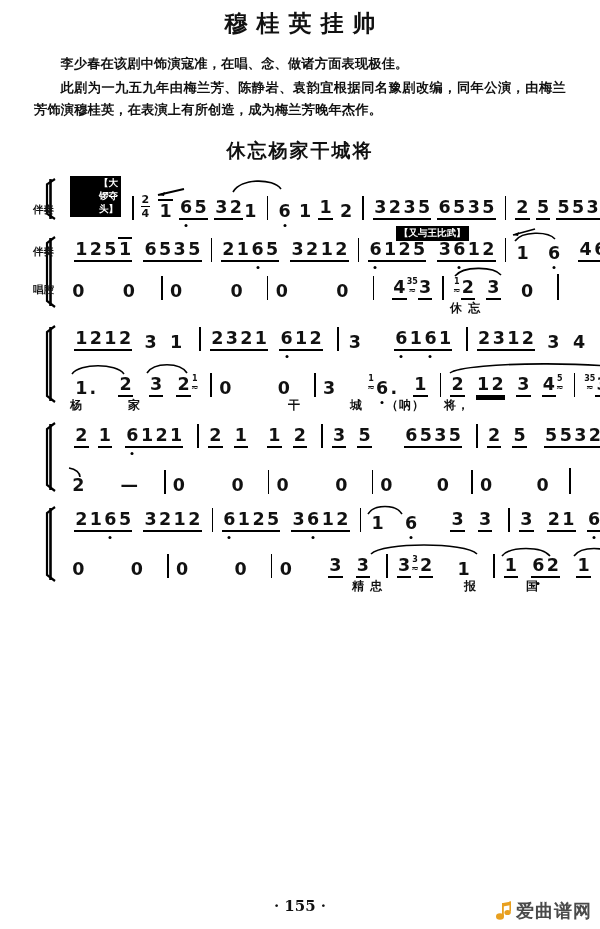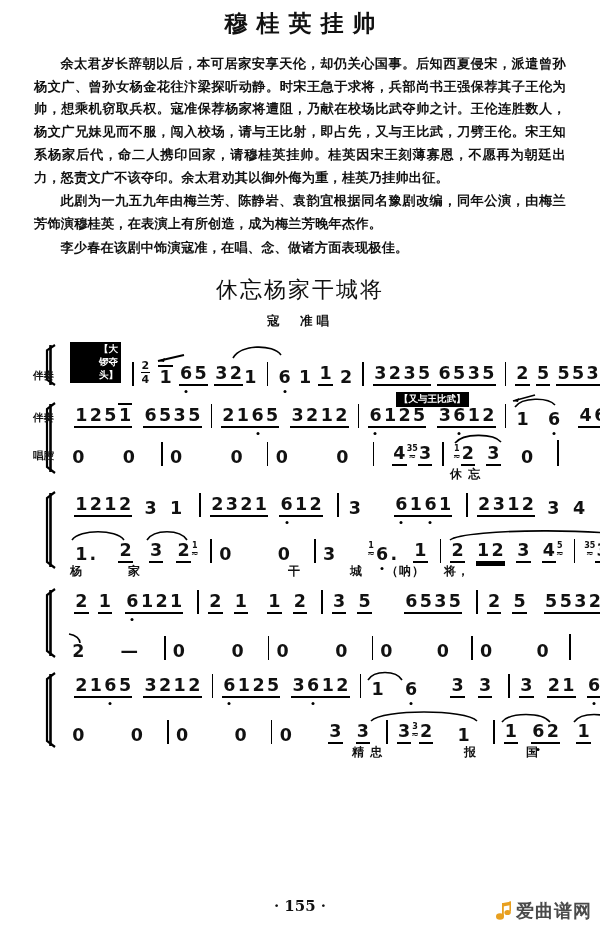--- a/index.html
+++ b/index.html
@@ -31,22 +31,22 @@
     line-height:1.72;
     text-align:justify;
     font-weight:bold;
     letter-spacing:.2px;
   }
   .prose p{margin:0 0 1px 0;text-indent:2em;}
 
   
   .song-title{
     text-align:center;
-    font-size:22px;
-    font-weight:normal;
+    font-size:19px;
+    font-weight:bold;
     margin-top:16px;
     letter-spacing:2px;
     font-family:"DejaVu Serif","Liberation Serif",serif;
   }
   .singer{
     text-align:center;
     font-size:12.5px;
     font-weight:bold;
     margin-top:8px;
     letter-spacing:4px;
@@ -165,27 +165,25 @@
   }
 </style>
 </head>
 <body>
 
 <div class="page">
 
   <div class="title">穆桂英挂帅</div>
 
   <div class="prose">
-    <p>余太君岁长辞朝以后，本可居家安享天伦，却仍关心国事。后知西夏侵宋，派遣曾孙杨文广、曾孙女杨金花往汴梁探听动静。时宋王急于求将，兵部尚书王强保荐其子王伦为帅，想乘机窃取兵权。寇准保荐杨家将遭阻，乃献在校场比武夺帅之计。王伦连胜数人，杨文广兄妹见而不服，闯入校场，请与王比射，即占先，又与王比武，刀劈王伦。宋王知系杨家后代，命二人携印回家，请穆桂英挂帅。桂英因宋王刻薄寡恩，不愿再为朝廷出力，怒责文广不该夺印。余太君劝其以御外侮为重，桂英乃挂帅出征。</p>
+    <p>李少春在该剧中饰演寇准，在唱、念、做诸方面表现极佳。</p>
     <p>此剧为一九五九年由梅兰芳、陈静岩、袁韵宜根据同名豫剧改编，同年公演，由梅兰芳饰演穆桂英，在表演上有所创造，成为梅兰芳晚年杰作。</p>
-    <p>李少春在该剧中饰演寇准，在唱、念、做诸方面表现极佳。</p>
   </div>
 
   <div class="song-title">休忘杨家干城将</div>
-  <div class="singer">寇　准唱</div>
 
   <div class="score">
 
     <div class="system" style="padding-left:46px;">
       <div class="sys-brace" style="left:34px;">
         <svg viewBox="0 0 13 40" preserveAspectRatio="none">
           <path d="M11 1 L3 6 L3 34 L11 39" fill="none" stroke="#000" stroke-width="2.2"></path>
           <path d="M6.5 1 L6.5 39" stroke="#000" stroke-width="2.6"></path>
         </svg>
       </div>

